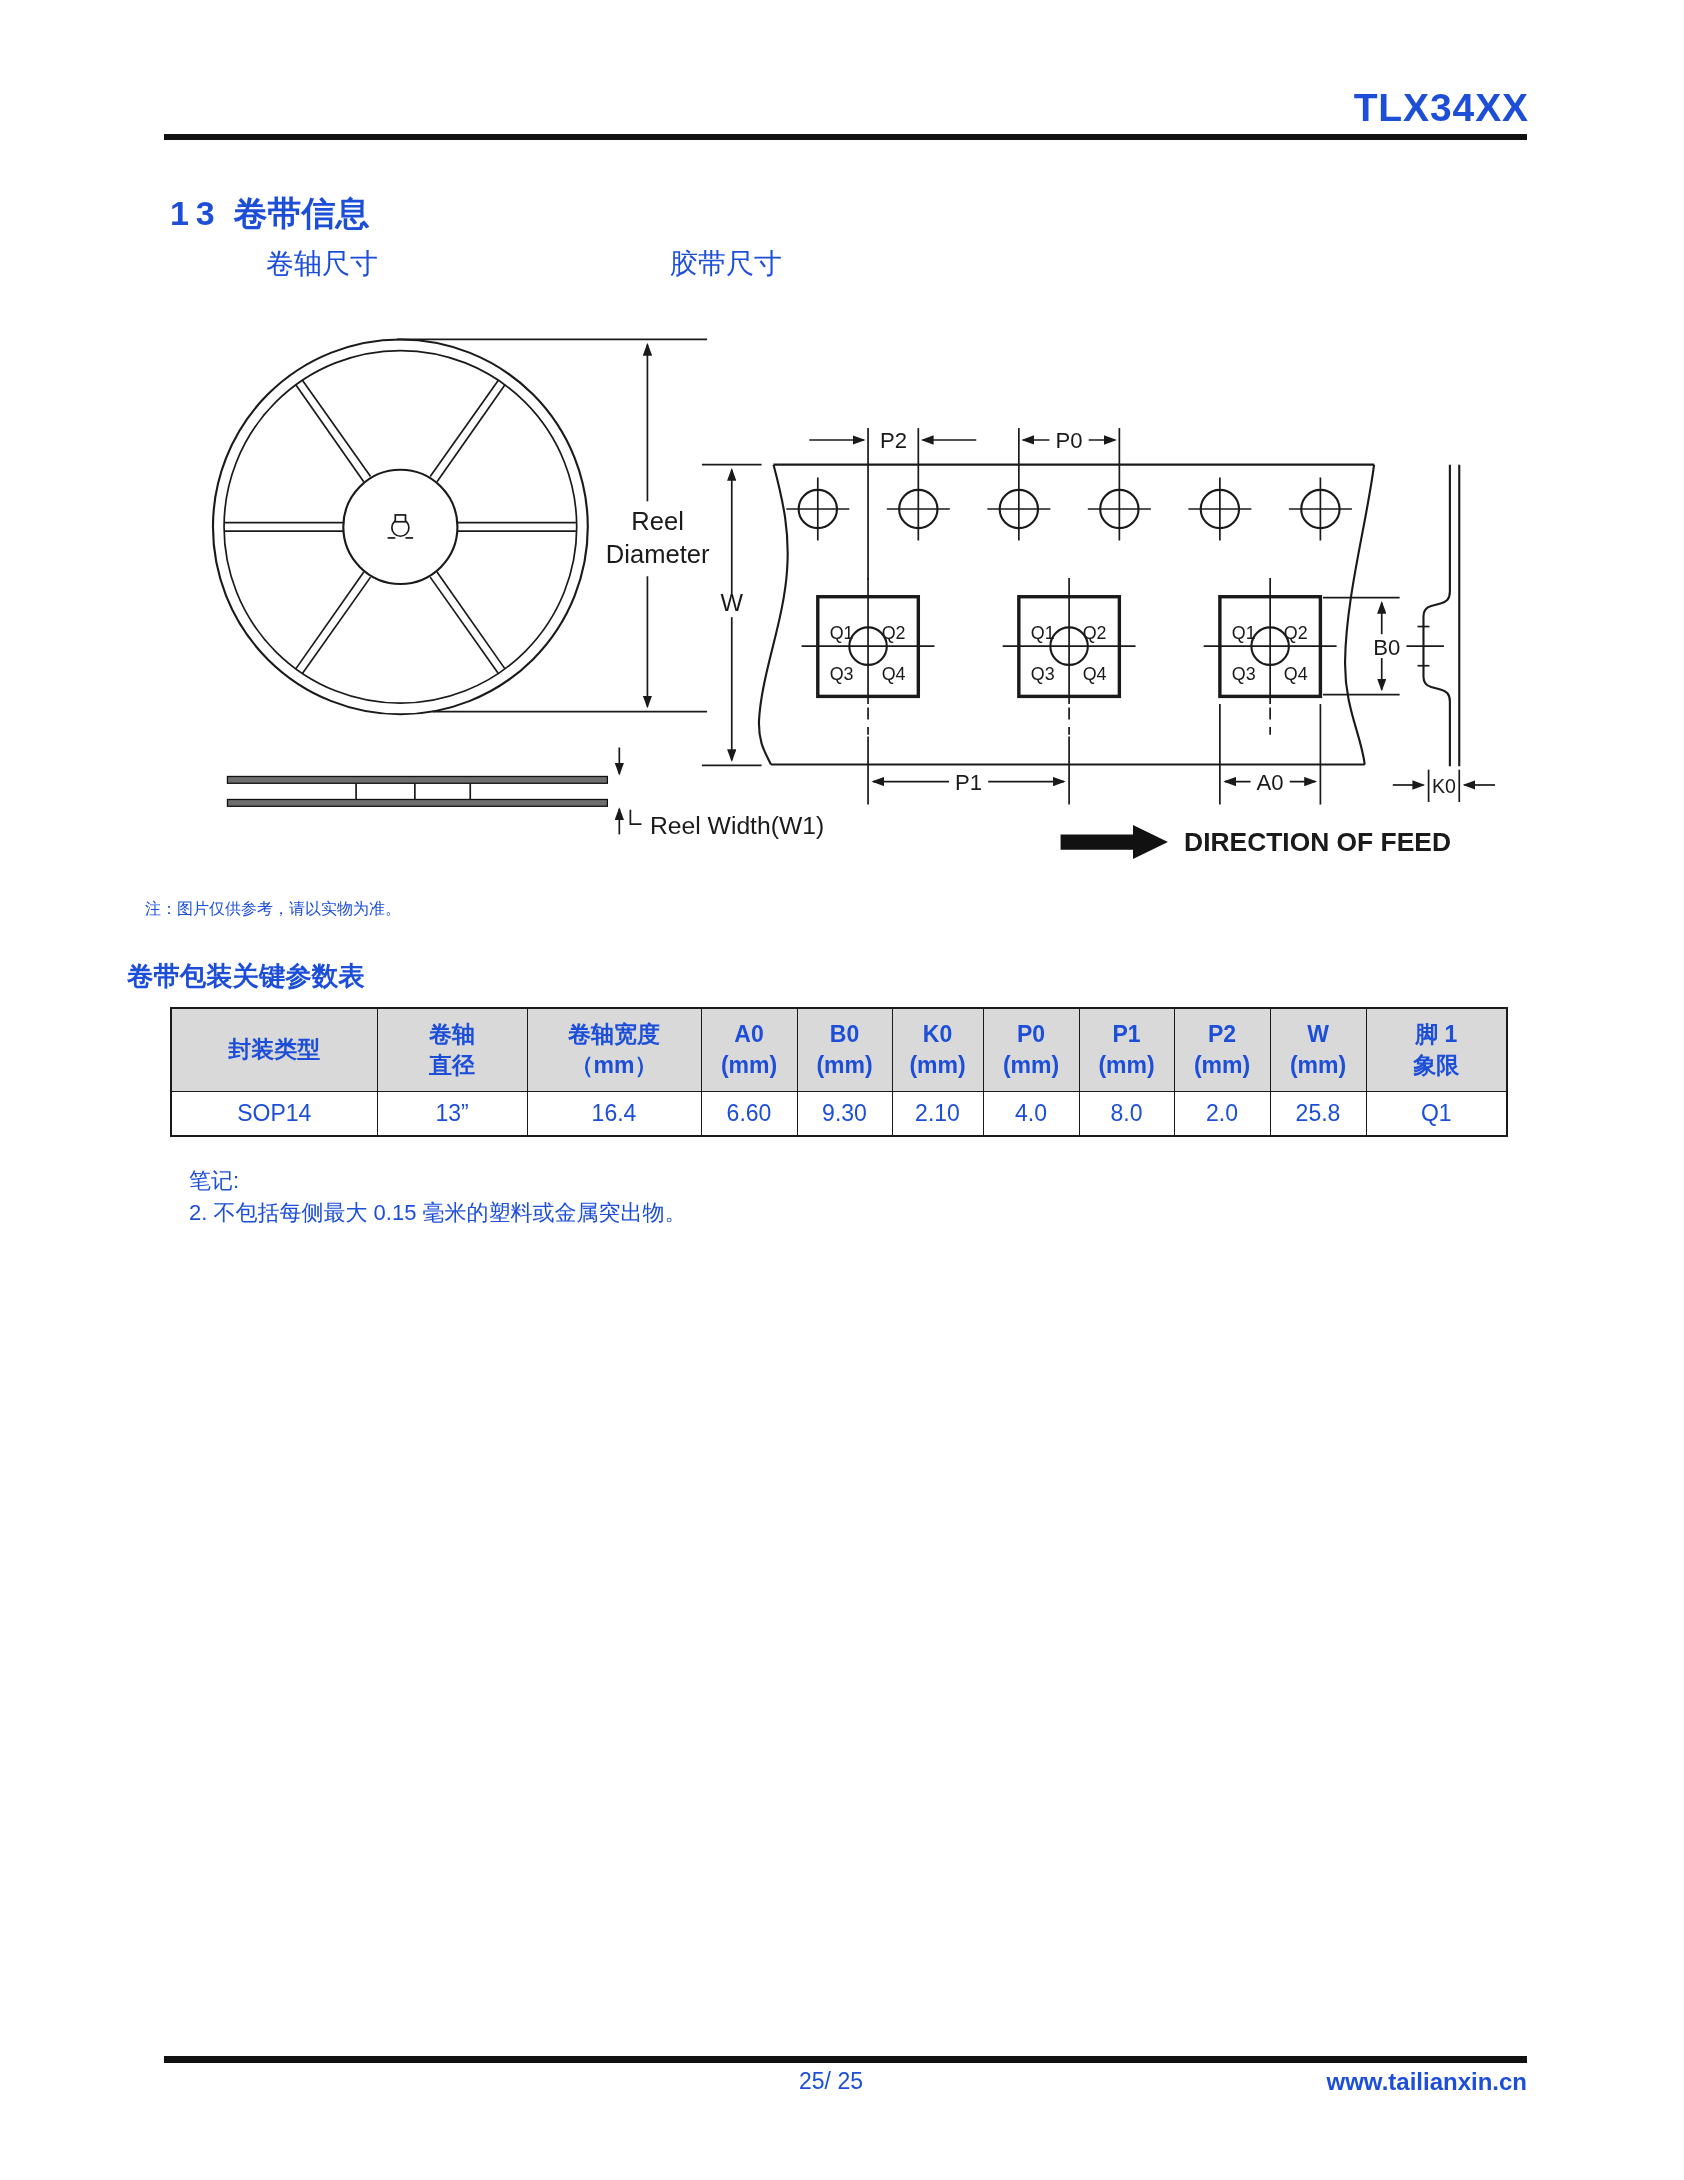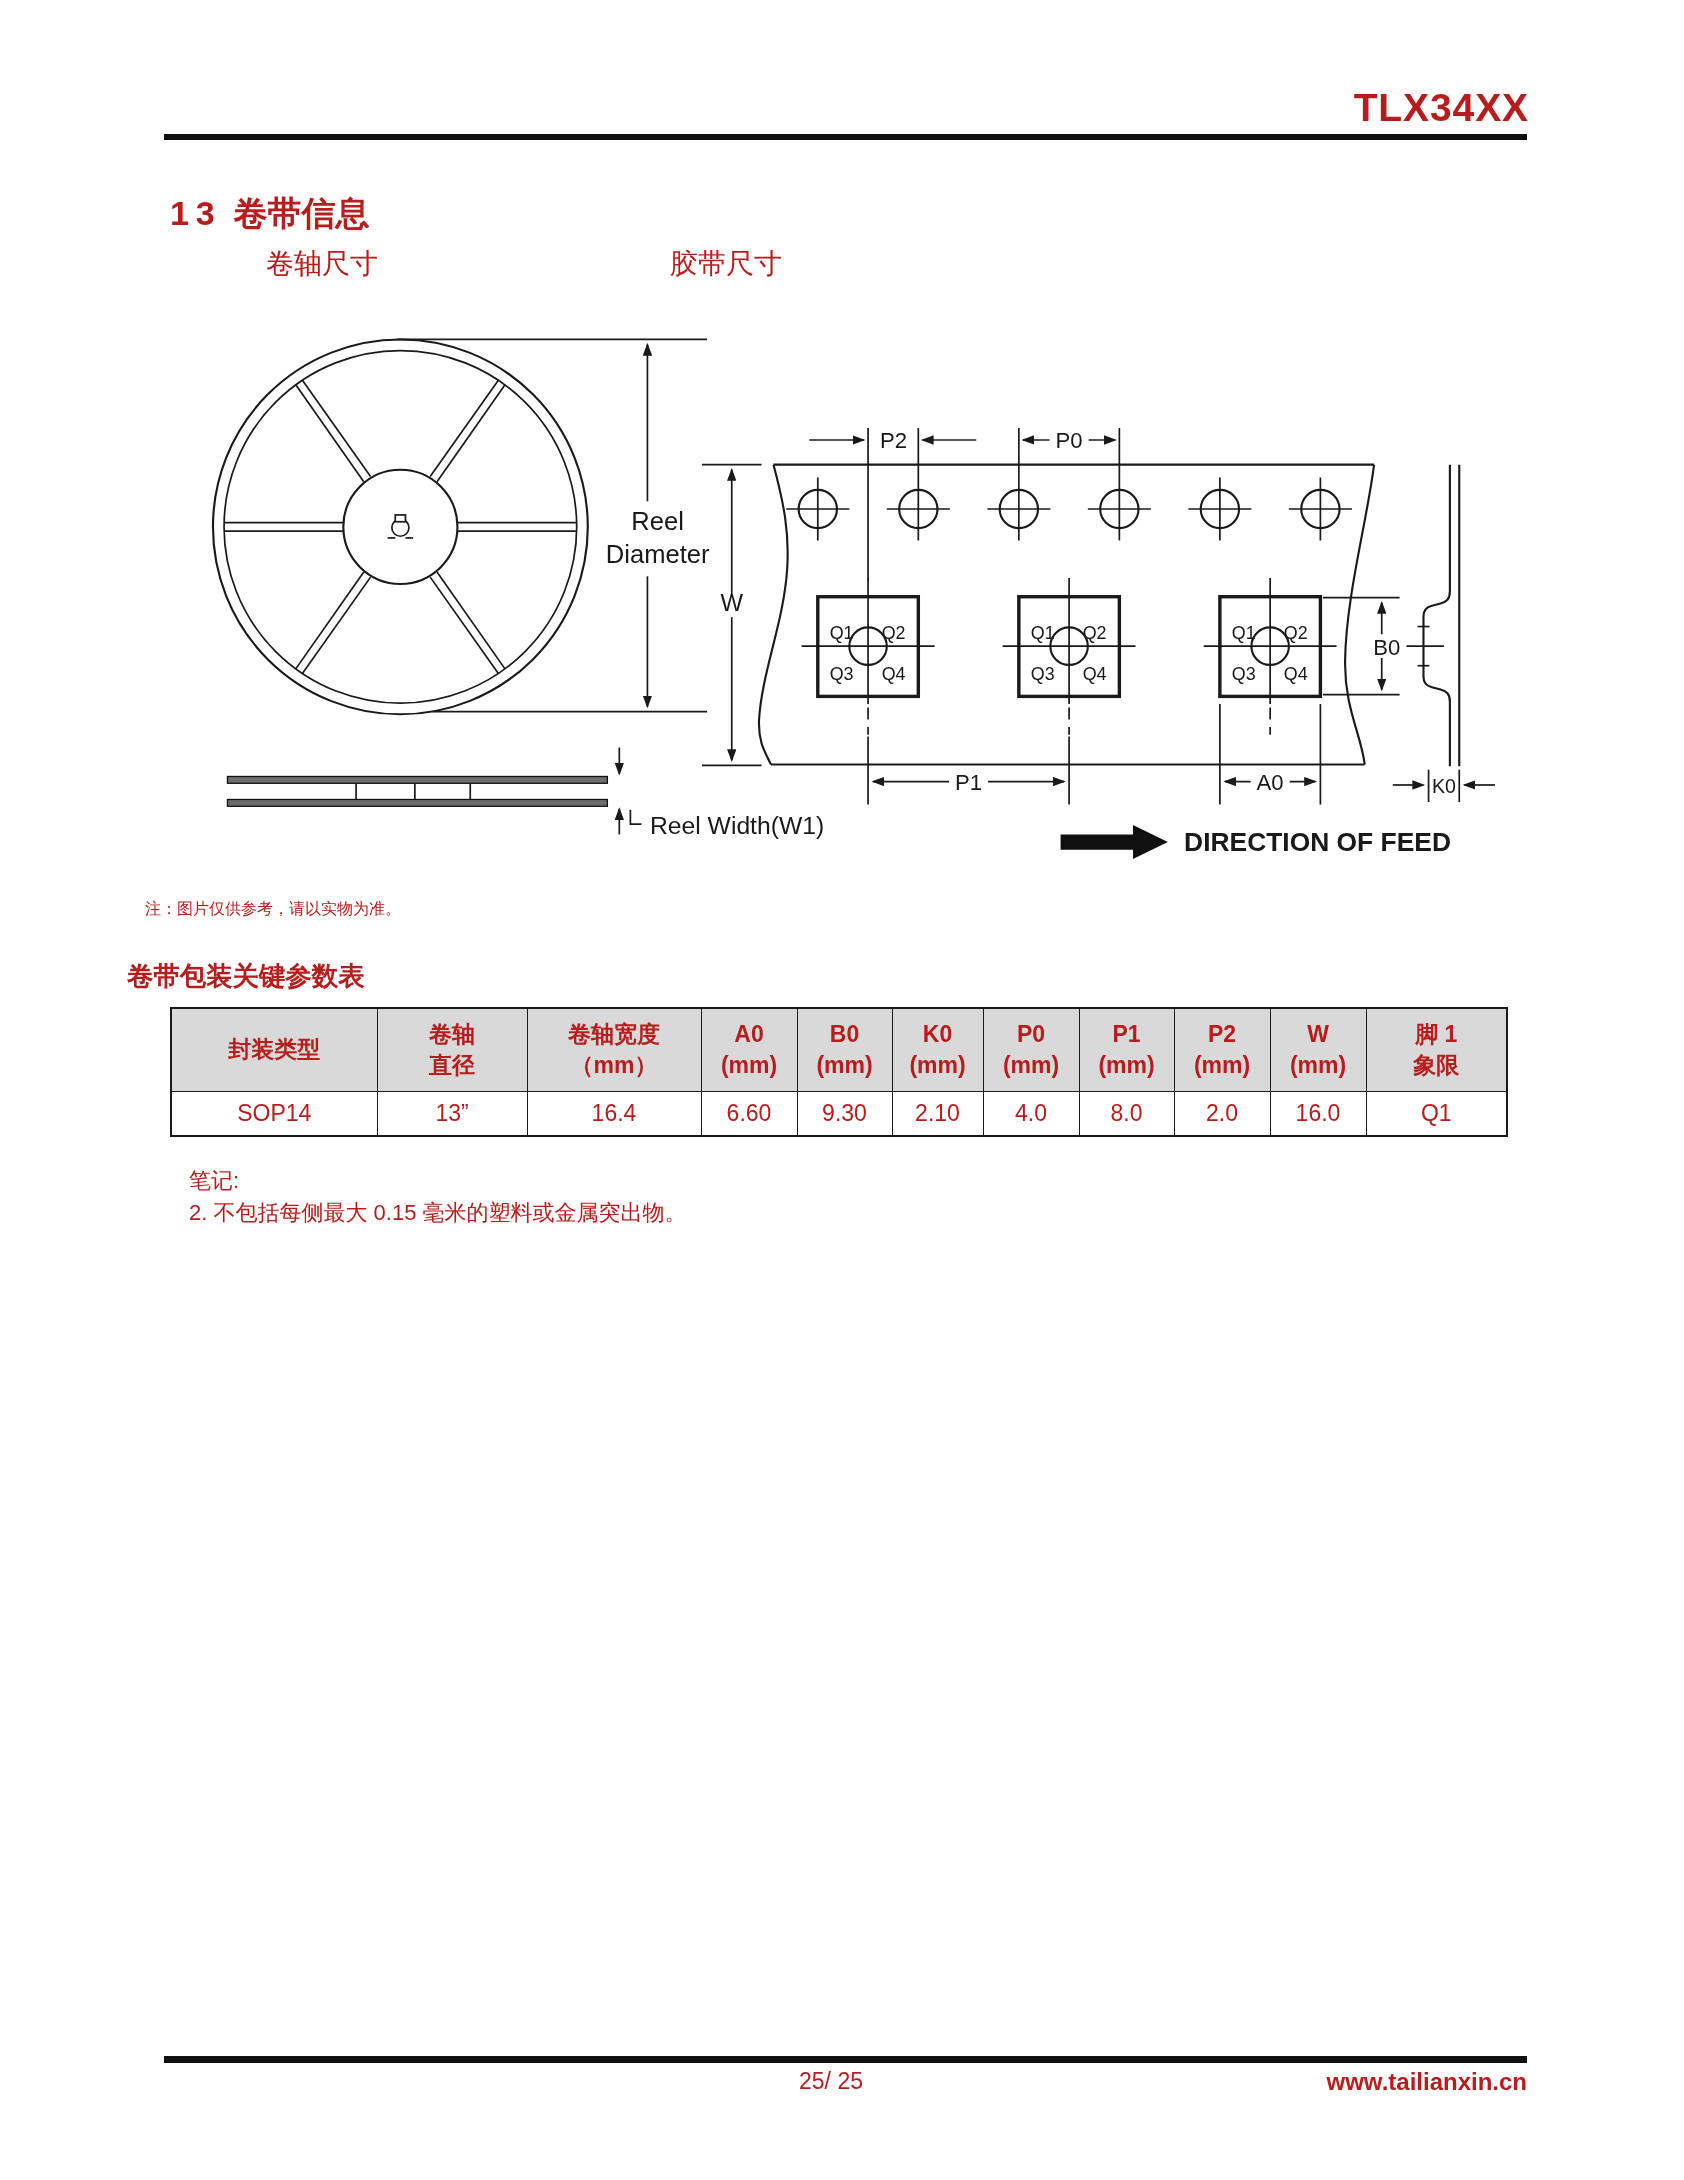--- a/index.html
+++ b/index.html
@@ -1,18 +1,18 @@
 <!DOCTYPE html>
 <html style="font-size:13.6px"><head>
 <meta charset="utf-8">
 <style>
   html,body{margin:0;padding:0;background:#e8e8e8;}
   .page{
     position:relative;width:1685px;height:2181px;background:#ffffff;
-    font-family:"Liberation Sans","DejaVu Sans",sans-serif;color:#b91c1c;
+    font-family:"Liberation Sans","DejaVu Sans",sans-serif;color:#1d4ed8;
     overflow:hidden;
   }
   .abs{position:absolute;}
   .doc-title{top:86px;right:156px;font-size:39px;font-weight:bold;letter-spacing:0.9px;}
   .header-rule{top:134px;left:164px;width:1363px;height:6px;background:#111;}
   .section-heading{top:191px;left:170px;font-size:34px;font-weight:bold;text-align:right;}
   .section-heading .num{letter-spacing:6.8px;margin-right:12px;}
   .fig-label{top:245px;font-size:28px;}
   .fig-label.reel{left:266px;}
   .fig-label.tape{left:670px;}
@@ -303,21 +303,21 @@
       <tr>
         <td>SOP14</td>
         <td>13”</td>
         <td>16.4</td>
         <td>6.60</td>
         <td>9.30</td>
         <td>2.10</td>
         <td>4.0</td>
         <td>8.0</td>
         <td>2.0</td>
-        <td>16.0</td>
+        <td>25.8</td>
         <td>Q1</td>
       </tr>
     </tbody>
   </table>
 
   <div class="abs notes">
     <div>笔记:</div>
     <div>2. 不包括每侧最大 0.15 毫米的塑料或金属突出物。</div>
   </div>
 

